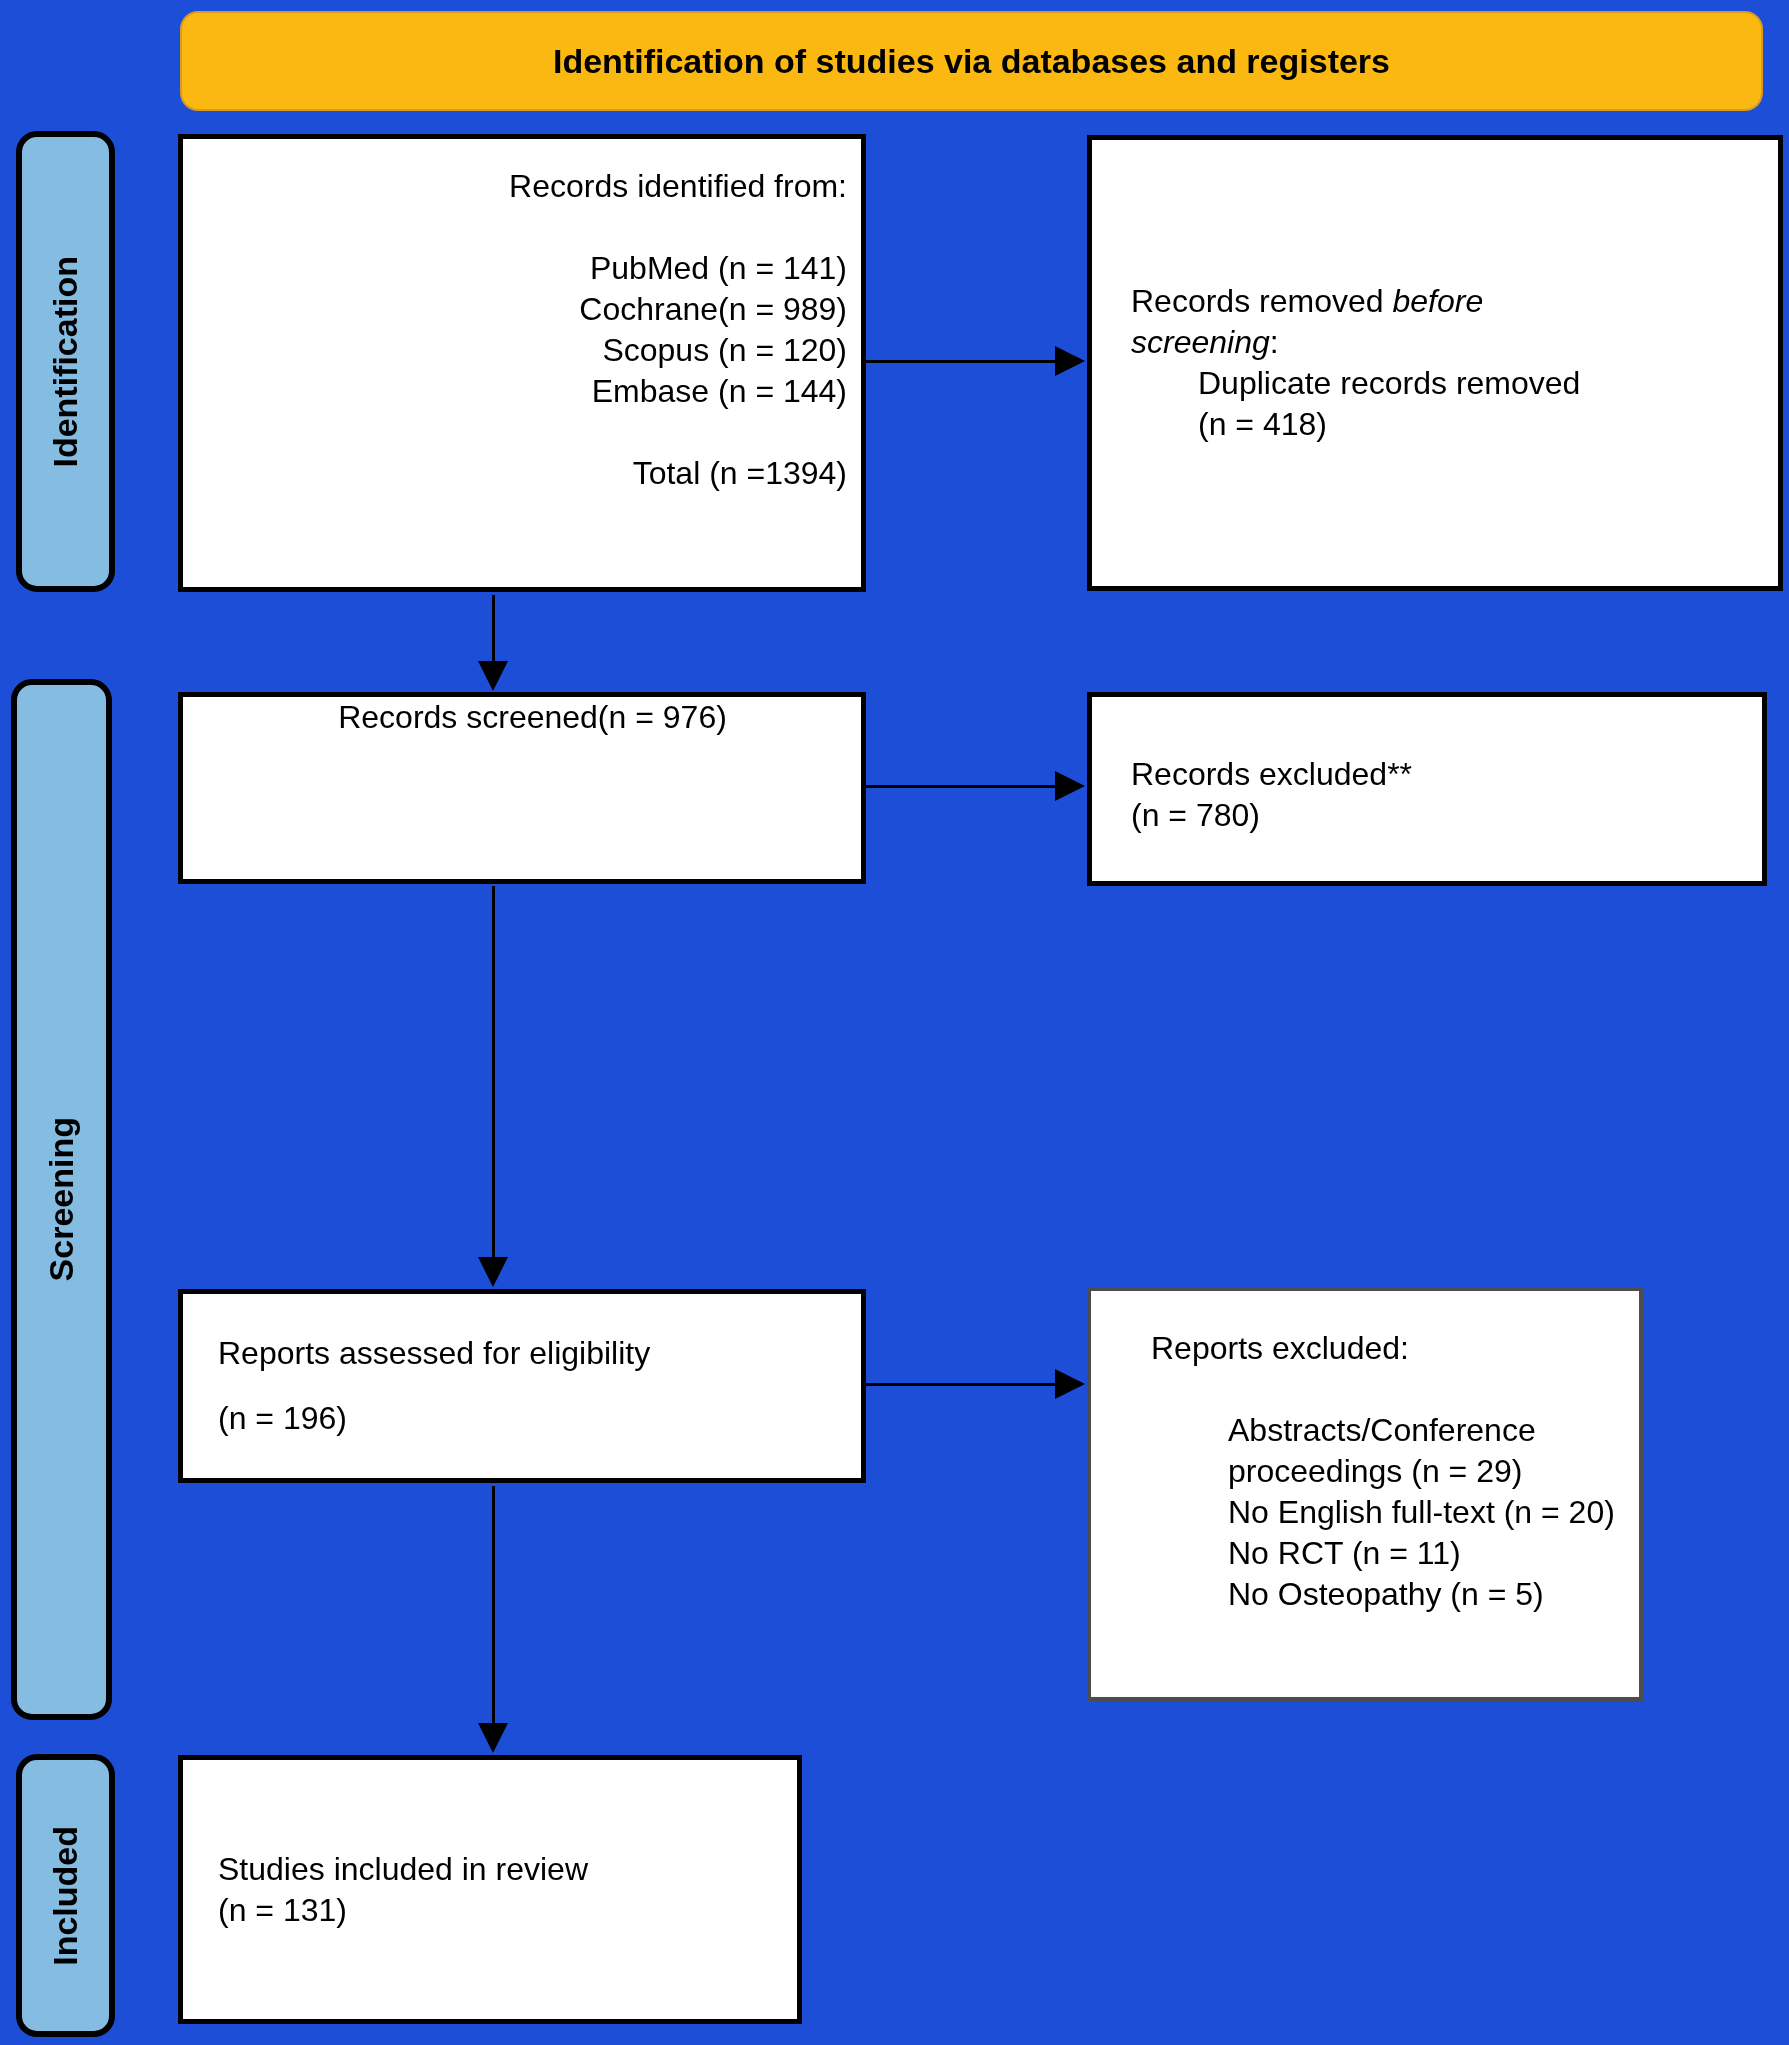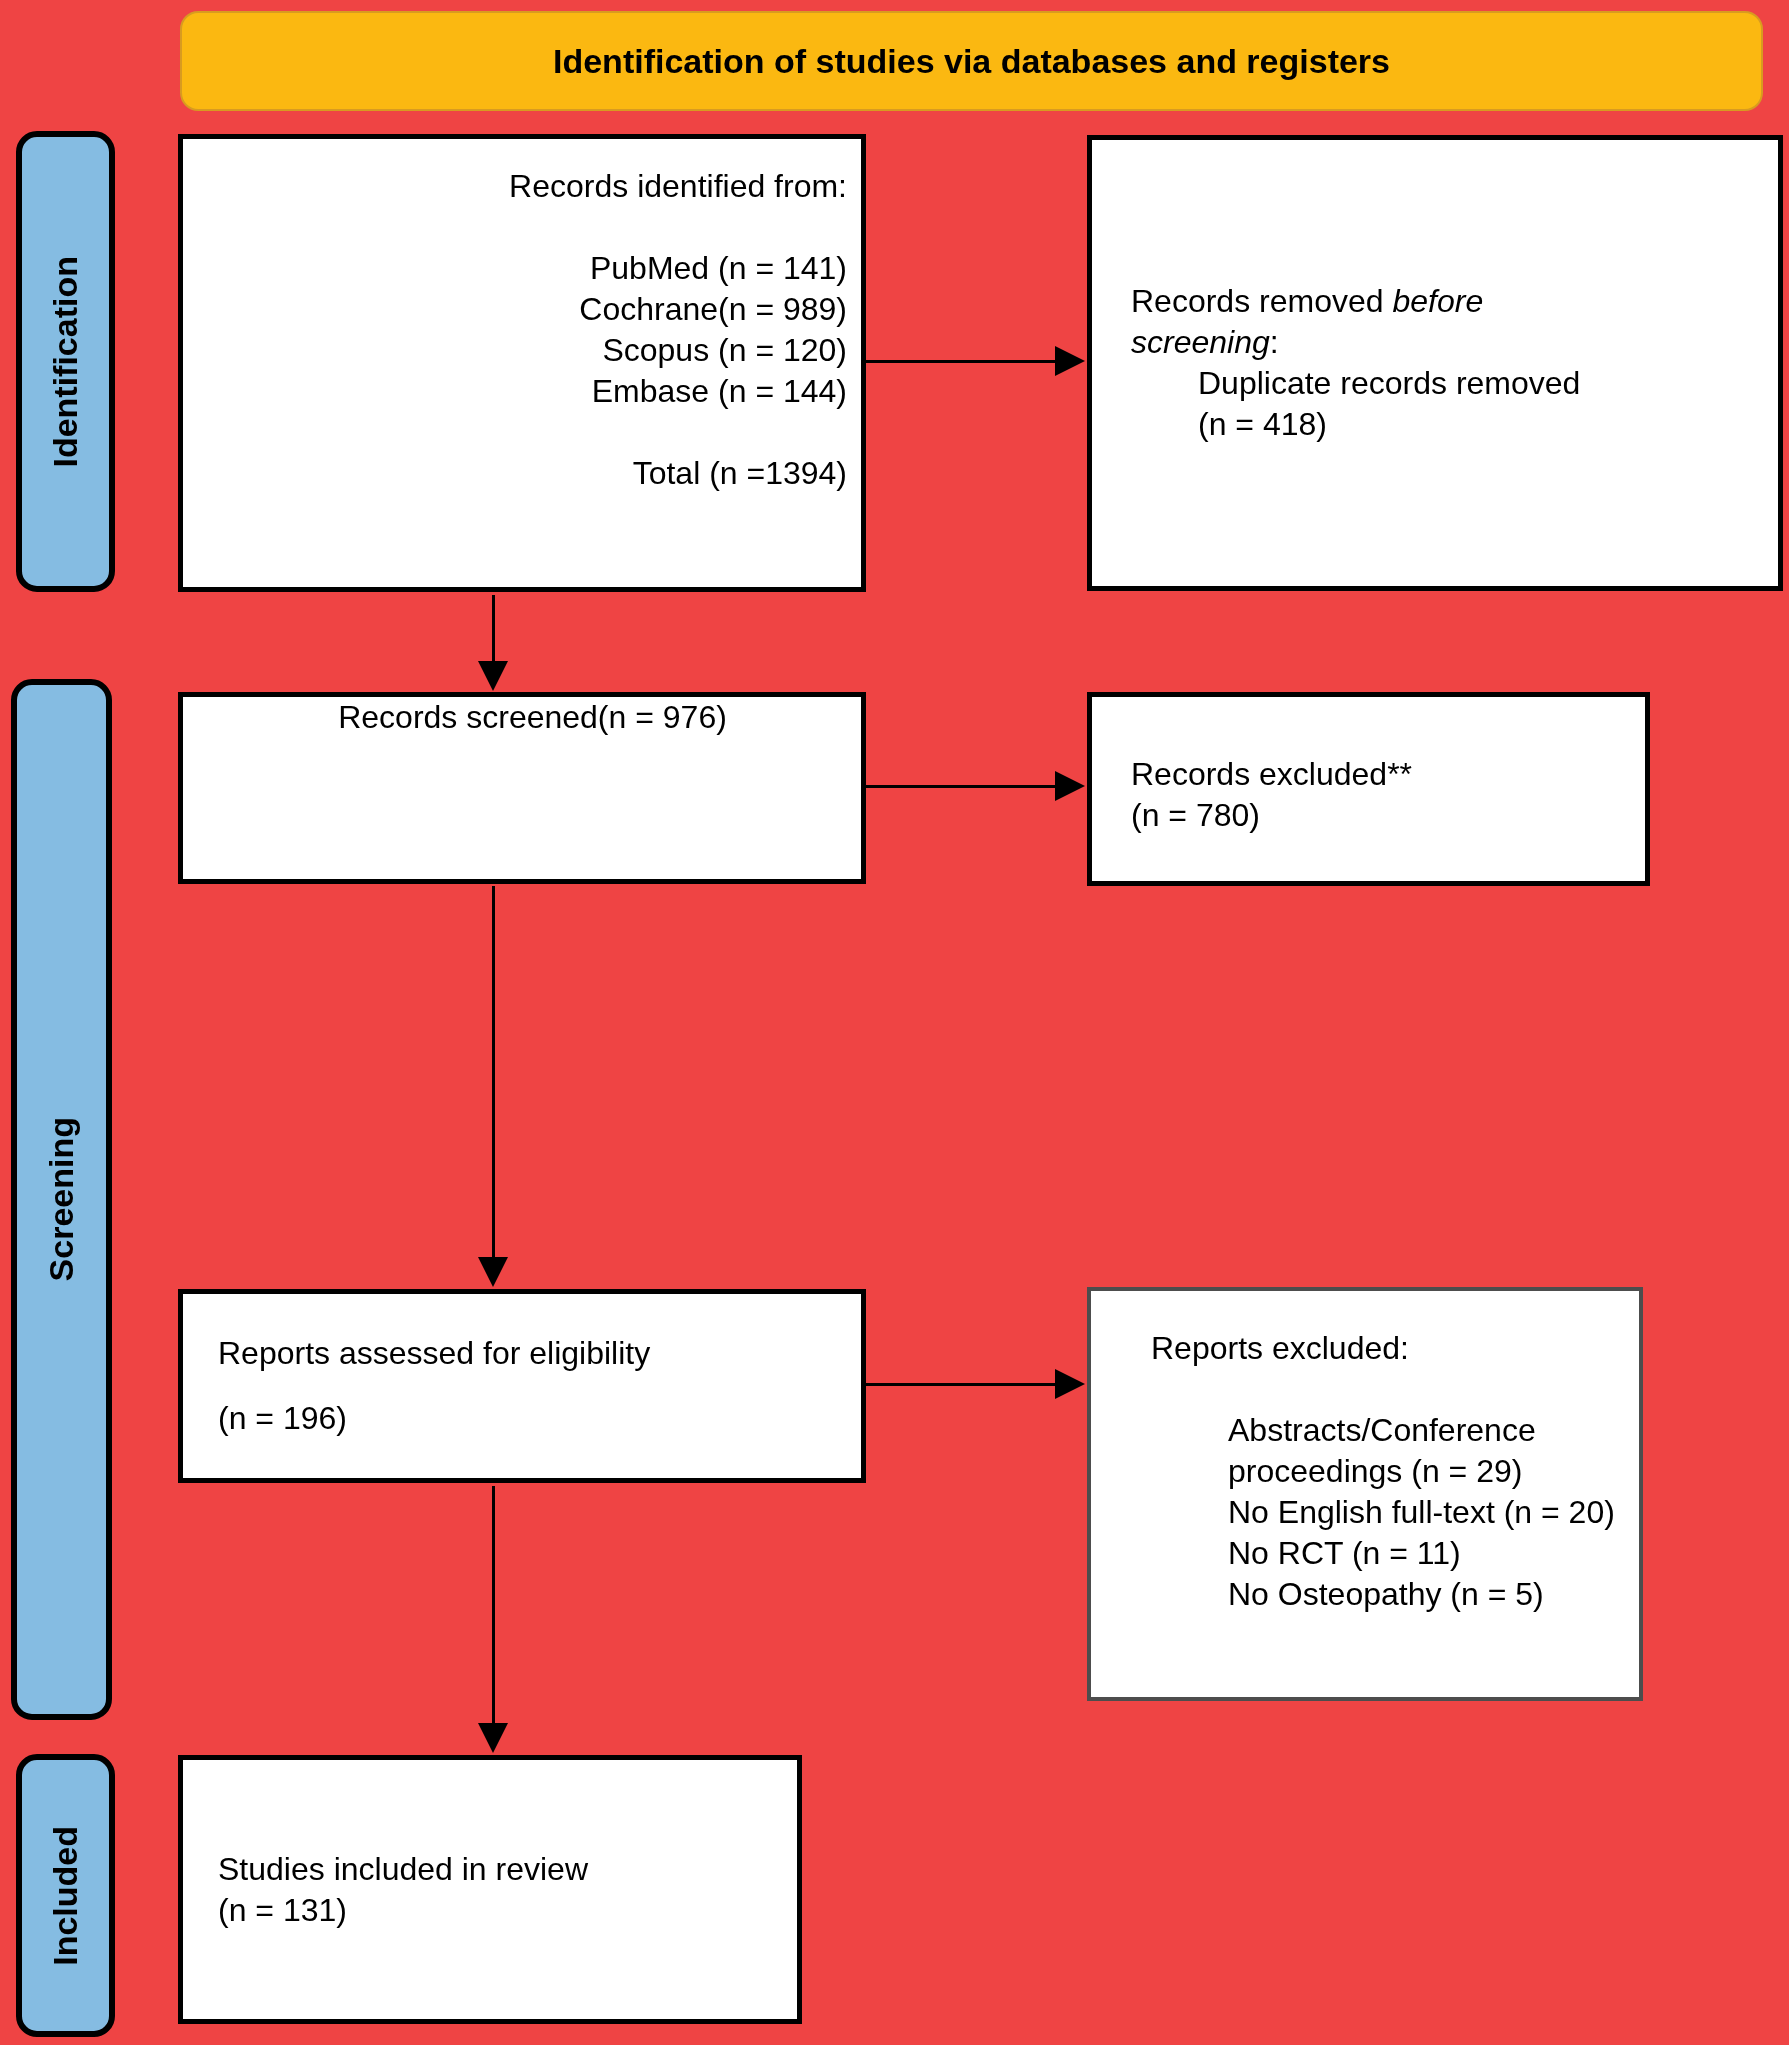--- a/index.html
+++ b/index.html
@@ -1,19 +1,19 @@
 <!DOCTYPE html>
 <html style="font-size:11.3px"><head>
 <meta charset="utf-8">
 <style>
   html,body{margin:0;padding:0;background:#ffffff;}
   #canvas{
     position:relative;
     width:1790px;height:2046px;
-    background:#ef4444;
+    background:#1d4ed8;
     font-family:"Liberation Sans","DejaVu Sans",sans-serif;
     color:#000;
   }
   .abs{position:absolute;box-sizing:border-box;}
   
   .banner{
     left:180px;top:11.3px;width:1583px;height:100px;
     border-radius:18.3px;
     border:2.8px solid var(--banner-border,#D89B20);
     background:var(--banner-fill,#FBB811);
@@ -39,21 +39,21 @@
   
   .box{
     background:#fff;
     border:5.6px solid #000;
     font-size:32px;line-height:1.26;
   }
   .box .line{min-height:41px;}
   .box1{left:178px;top:134px;width:688px;height:458px;padding:27px 14px 0 35px;text-align:right;}
   .box2{left:1087px;top:135px;width:696px;height:456px;padding:0 14px 0 39px;display:flex;flex-direction:column;justify-content:center;}
   .box3{left:178px;top:692px;width:688px;height:192px;padding:0 14px 0 35px;display:flex;justify-content:center;}
-  .box4{left:1087px;top:692px;width:563px;height:194px;padding:12px 14px 0 39px;display:flex;flex-direction:column;justify-content:center;}
+  .box4{left:1087px;top:692px;width:680px;height:194px;padding:12px 14px 0 39px;display:flex;flex-direction:column;justify-content:center;}
   .box5{left:178px;top:1289px;width:688px;height:194px;padding:0 14px 0 35px;display:flex;flex-direction:column;justify-content:center;gap:24px;}
   .box6{left:1087px;top:1287px;width:556px;height:414px;border:4.2px solid var(--box6-border,#4D4D4D);padding:37px 14px 0 60px;}
   .box7{left:178px;top:1755px;width:624px;height:269px;padding:0 14px 0 35px;display:flex;flex-direction:column;justify-content:center;}
   .indent .line{padding-left:67px;}
   .box6 .indent .line{padding-left:77px;}
   .gap{height:41px;}
   .it{font-style:italic;}
   
   .vline{width:2.8px;background:#000;}
   .hline{height:2.8px;background:#000;}

